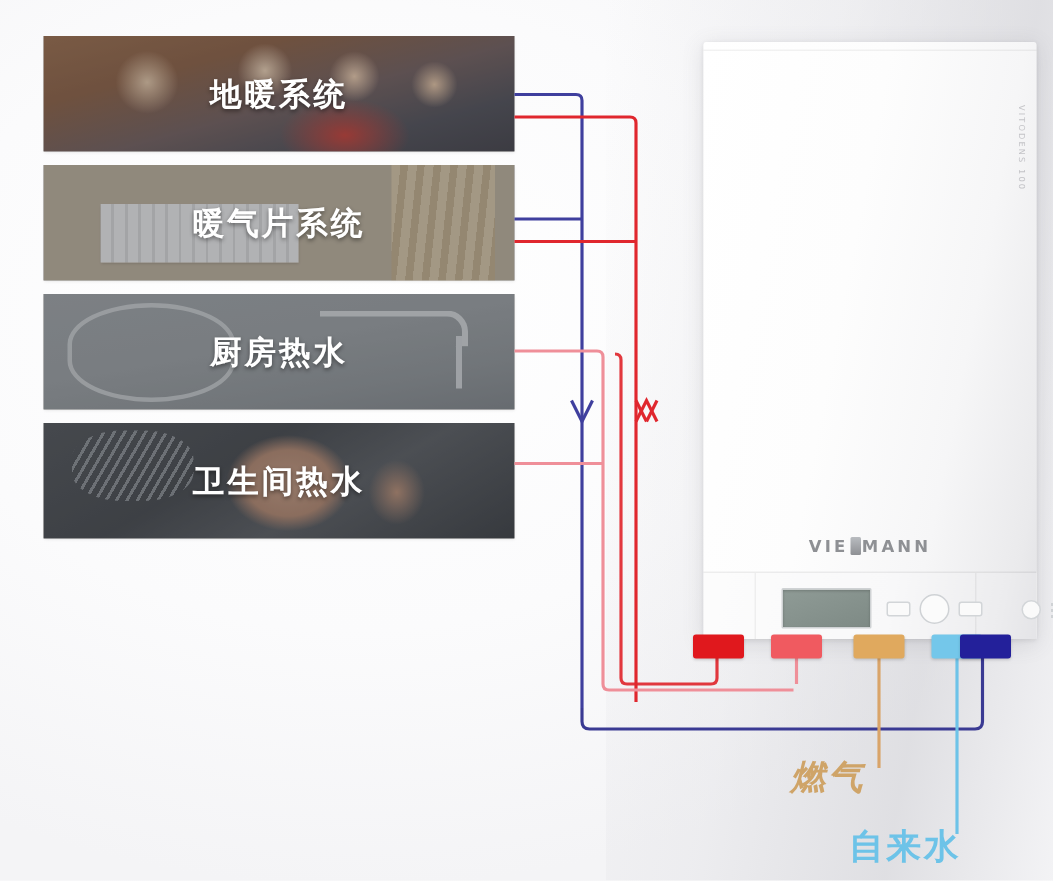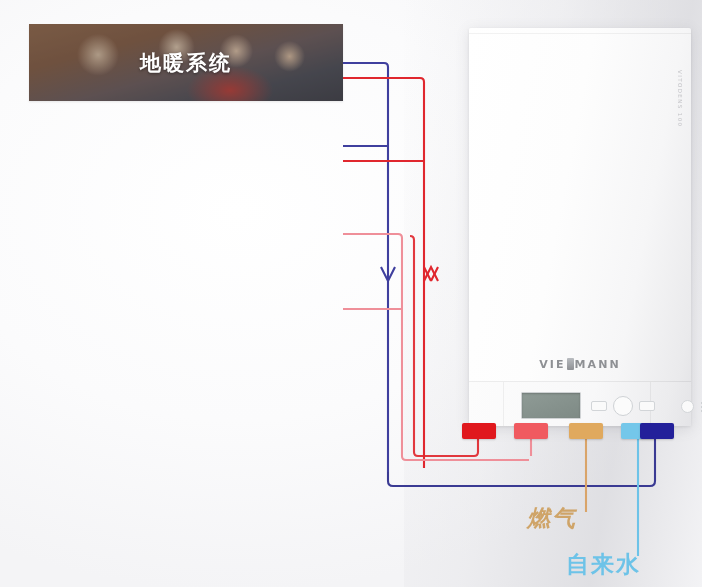--- a/index.html
+++ b/index.html
@@ -132,22 +132,46 @@
   <div class="wall-shade"></div>
 
   <div class="cards">
 
     <div class="card">
       <div class="photo ph1"></div>
       <div class="veil"></div>
       <div class="cap">地暖系统</div>
     </div>
 
-
-
+    <div class="card">
+      <div class="photo ph2">
+        <div class="ph2b"></div>
+        <div class="ph2c"></div>
+      </div>
+      <div class="veil"></div>
+      <div class="cap">暖气片系统</div>
+    </div>
+
+    <div class="card">
+      <div class="photo ph3">
+        <div class="ph3b"></div>
+        <div class="ph3c"></div>
+        <div class="ph3d"></div>
+      </div>
+      <div class="veil"></div>
+      <div class="cap">厨房热水</div>
+    </div>
+
+    <div class="card">
+      <div class="photo ph4">
+        <div class="ph4b"></div>
+      </div>
+      <div class="veil"></div>
+      <div class="cap">卫生间热水</div>
+    </div>
 
   </div>
 
   <svg id="pipes" viewBox="0 0 702 587">
     <g fill="none" stroke-linecap="butt" stroke-linejoin="miter">
 
       <path d="M343,63 H384 Q388,63 388,67 V472" stroke="#3f3f9e" stroke-width="2.1"></path>
 
       <path d="M343,146 H388" stroke="#3f3f9e" stroke-width="2.1"></path>
 

